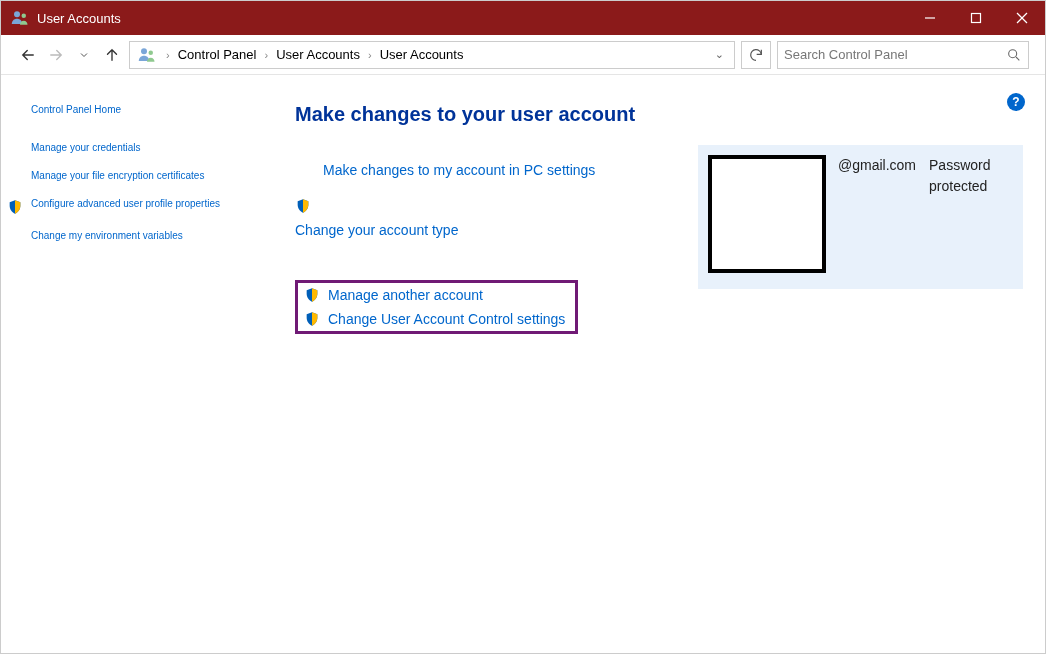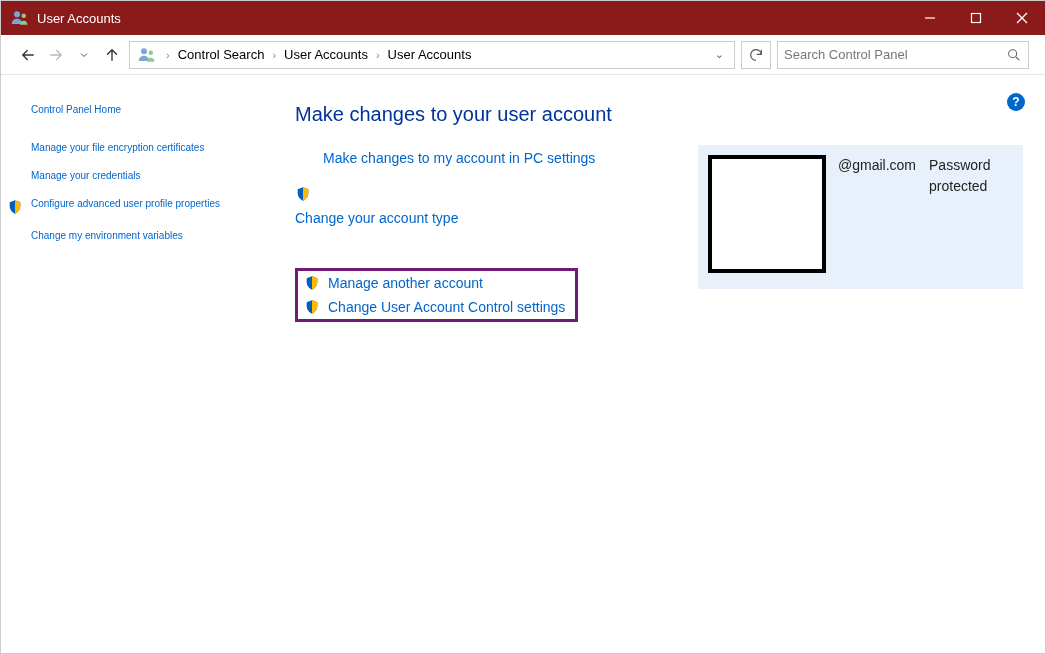--- a/index.html
+++ b/index.html
@@ -112,23 +112,23 @@
     line-height: 1.4;
     cursor: pointer;
   }
   .sidebar-link .shield { flex-shrink: 0; margin-left: -24px; margin-right: 2px; margin-top: 2px; }
   .main {
     flex: 1;
     padding: 28px 24px 20px 24px;
   }
   .main h1 {
     color: #003399;
-    font-weight: 400;
+    font-weight: 700;
     font-size: 20px;
-    margin-bottom: 24px;
+    margin-bottom: 36px;
   }
   .action-link {
     color: #0066cc;
     font-size: 14px;
     display: flex;
     align-items: flex-start;
     gap: 8px;
     margin-bottom: 14px;
     cursor: pointer;
   }
@@ -222,21 +222,21 @@
   </div>
 
   <div class="breadcrumb-box">
     <svg class="bc-icon" viewBox="0 0 24 24">
       <circle cx="8" cy="7" r="4" fill="#7aa6d8"></circle>
       <path d="M1 20c0-4 3-7 7-7s7 3 7 7" fill="#7aa6d8"></path>
       <circle cx="17" cy="9" r="3" fill="#8fc98f"></circle>
       <path d="M12 21c0-3 2-5.5 5-5.5s5 2.5 5 5.5" fill="#8fc98f"></path>
     </svg>
     <span class="bc-sep">›</span>
-    <span class="bc-item">Control Search</span>
+    <span class="bc-item">Control Panel</span>
     <span class="bc-sep">›</span>
     <span class="bc-item">User Accounts</span>
     <span class="bc-sep">›</span>
     <span class="bc-item">User Accounts</span>
     <span class="bc-spacer"></span>
     <span class="bc-dd">⌄</span>
   </div>
 
   <div class="refresh-btn">
     <svg width="16" height="16" viewBox="0 0 24 24">
@@ -256,24 +256,24 @@
 
 <div class="content">
 
   <div class="help-badge">?</div>
 
   <div class="sidebar">
     <div class="sidebar-link" style="margin-bottom:24px;">
       <span>Control Panel Home</span>
     </div>
     <div class="sidebar-link">
+      <span>Manage your credentials</span>
+    </div>
+    <div class="sidebar-link">
       <span>Manage your file encryption certificates</span>
-    </div>
-    <div class="sidebar-link">
-      <span>Manage your credentials</span>
     </div>
     <div class="sidebar-link">
       <svg class="shield" width="16" height="16" viewBox="0 0 24 24">
         <path d="M12 2l8 3v5c0 6-4 10-8 12-4-2-8-6-8-12V5l8-3z" fill="#005fb8"></path>
         <path d="M12 2l8 3v5c0 6-4 10-8 12V2z" fill="#ffb900"></path>
       </svg>
       <span>Configure advanced user profile properties</span>
     </div>
     <div class="sidebar-link">
       <span>Change my environment variables</span>

